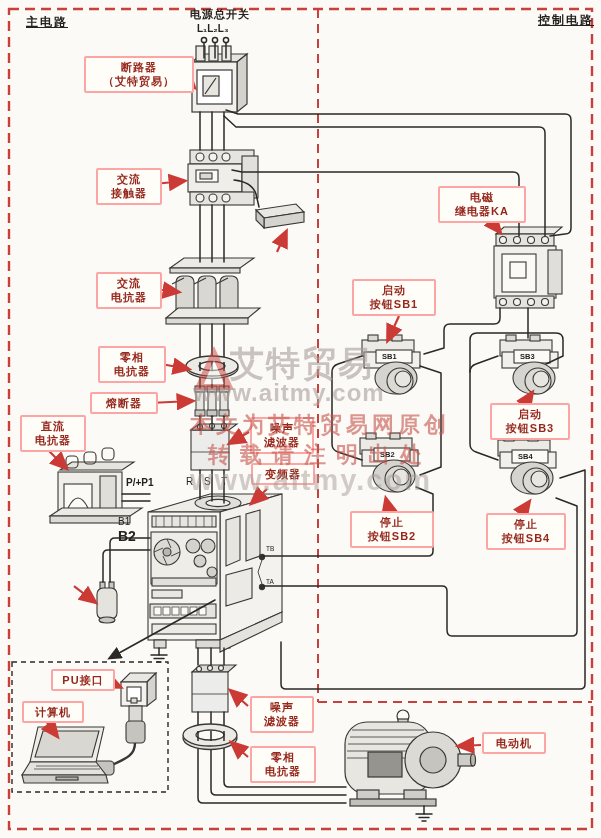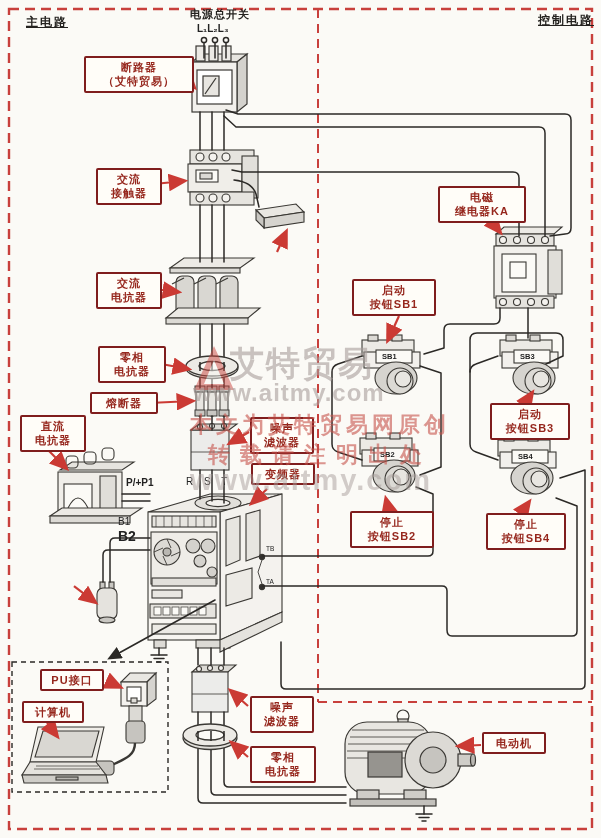--- a/index.html
+++ b/index.html
@@ -1,20 +1,20 @@
 <!DOCTYPE html>
 <html><head>
 <meta charset="utf-8">
 <style>
   html,body{margin:0;padding:0;background:#e9e7e2;}
   .diagram{position:relative;width:601px;height:838px;background:#fbfaf6;
     font-family:"Liberation Sans","DejaVu Sans",sans-serif;overflow:hidden;}
   .diagram svg{position:absolute;left:0;top:0;z-index:1;}
   .tag{position:absolute;z-index:2;color:#222;white-space:nowrap;}
-  .lbl{position:absolute;z-index:3;background:#fffdf8;border:2px solid #7f1d1d;
+  .lbl{position:absolute;z-index:3;background:#fffdf8;border:2px solid #fca5a5;
     border-radius:2px;color:#96271d;font-size:11px;font-weight:700;line-height:1.3;
     text-align:center;padding:2px 3px;letter-spacing:1px;}
   .lbl span{display:block;}
   .region{position:absolute;z-index:2;font-size:12px;font-weight:700;color:#24221f;letter-spacing:2px;text-decoration:underline;}
   .wm{position:absolute;z-index:4;pointer-events:none;font-weight:700;white-space:nowrap;}
   .wm-gray{color:#a89e9b;opacity:.6;}
   .wm-red{color:#c7534b;opacity:.6;}
   .supply{position:absolute;z-index:2;font-size:11px;font-weight:700;color:#24221f;letter-spacing:1px;}
 </style>
 </head>
@@ -425,21 +425,21 @@
   <span>直流</span>
   <span>电抗器</span>
 </div>
 <div class="lbl" style="left:250px;top:417px;width:54px">
   <span>噪声</span>
   <span>滤波器</span>
 </div>
 <div class="lbl" style="left:251px;top:463px;width:54px">
   <span>变频器</span>
 </div>
-<div class="lbl" style="left:40px;top:669px;width:54px">
+<div class="lbl" style="left:51px;top:669px;width:54px">
   <span>PU接口</span>
 </div>
 <div class="lbl" style="left:22px;top:701px;width:52px">
   <span>计算机</span>
 </div>
 <div class="lbl" style="left:250px;top:696px;width:54px">
   <span>噪声</span>
   <span>滤波器</span>
 </div>
 <div class="lbl" style="left:250px;top:746px;width:56px">

